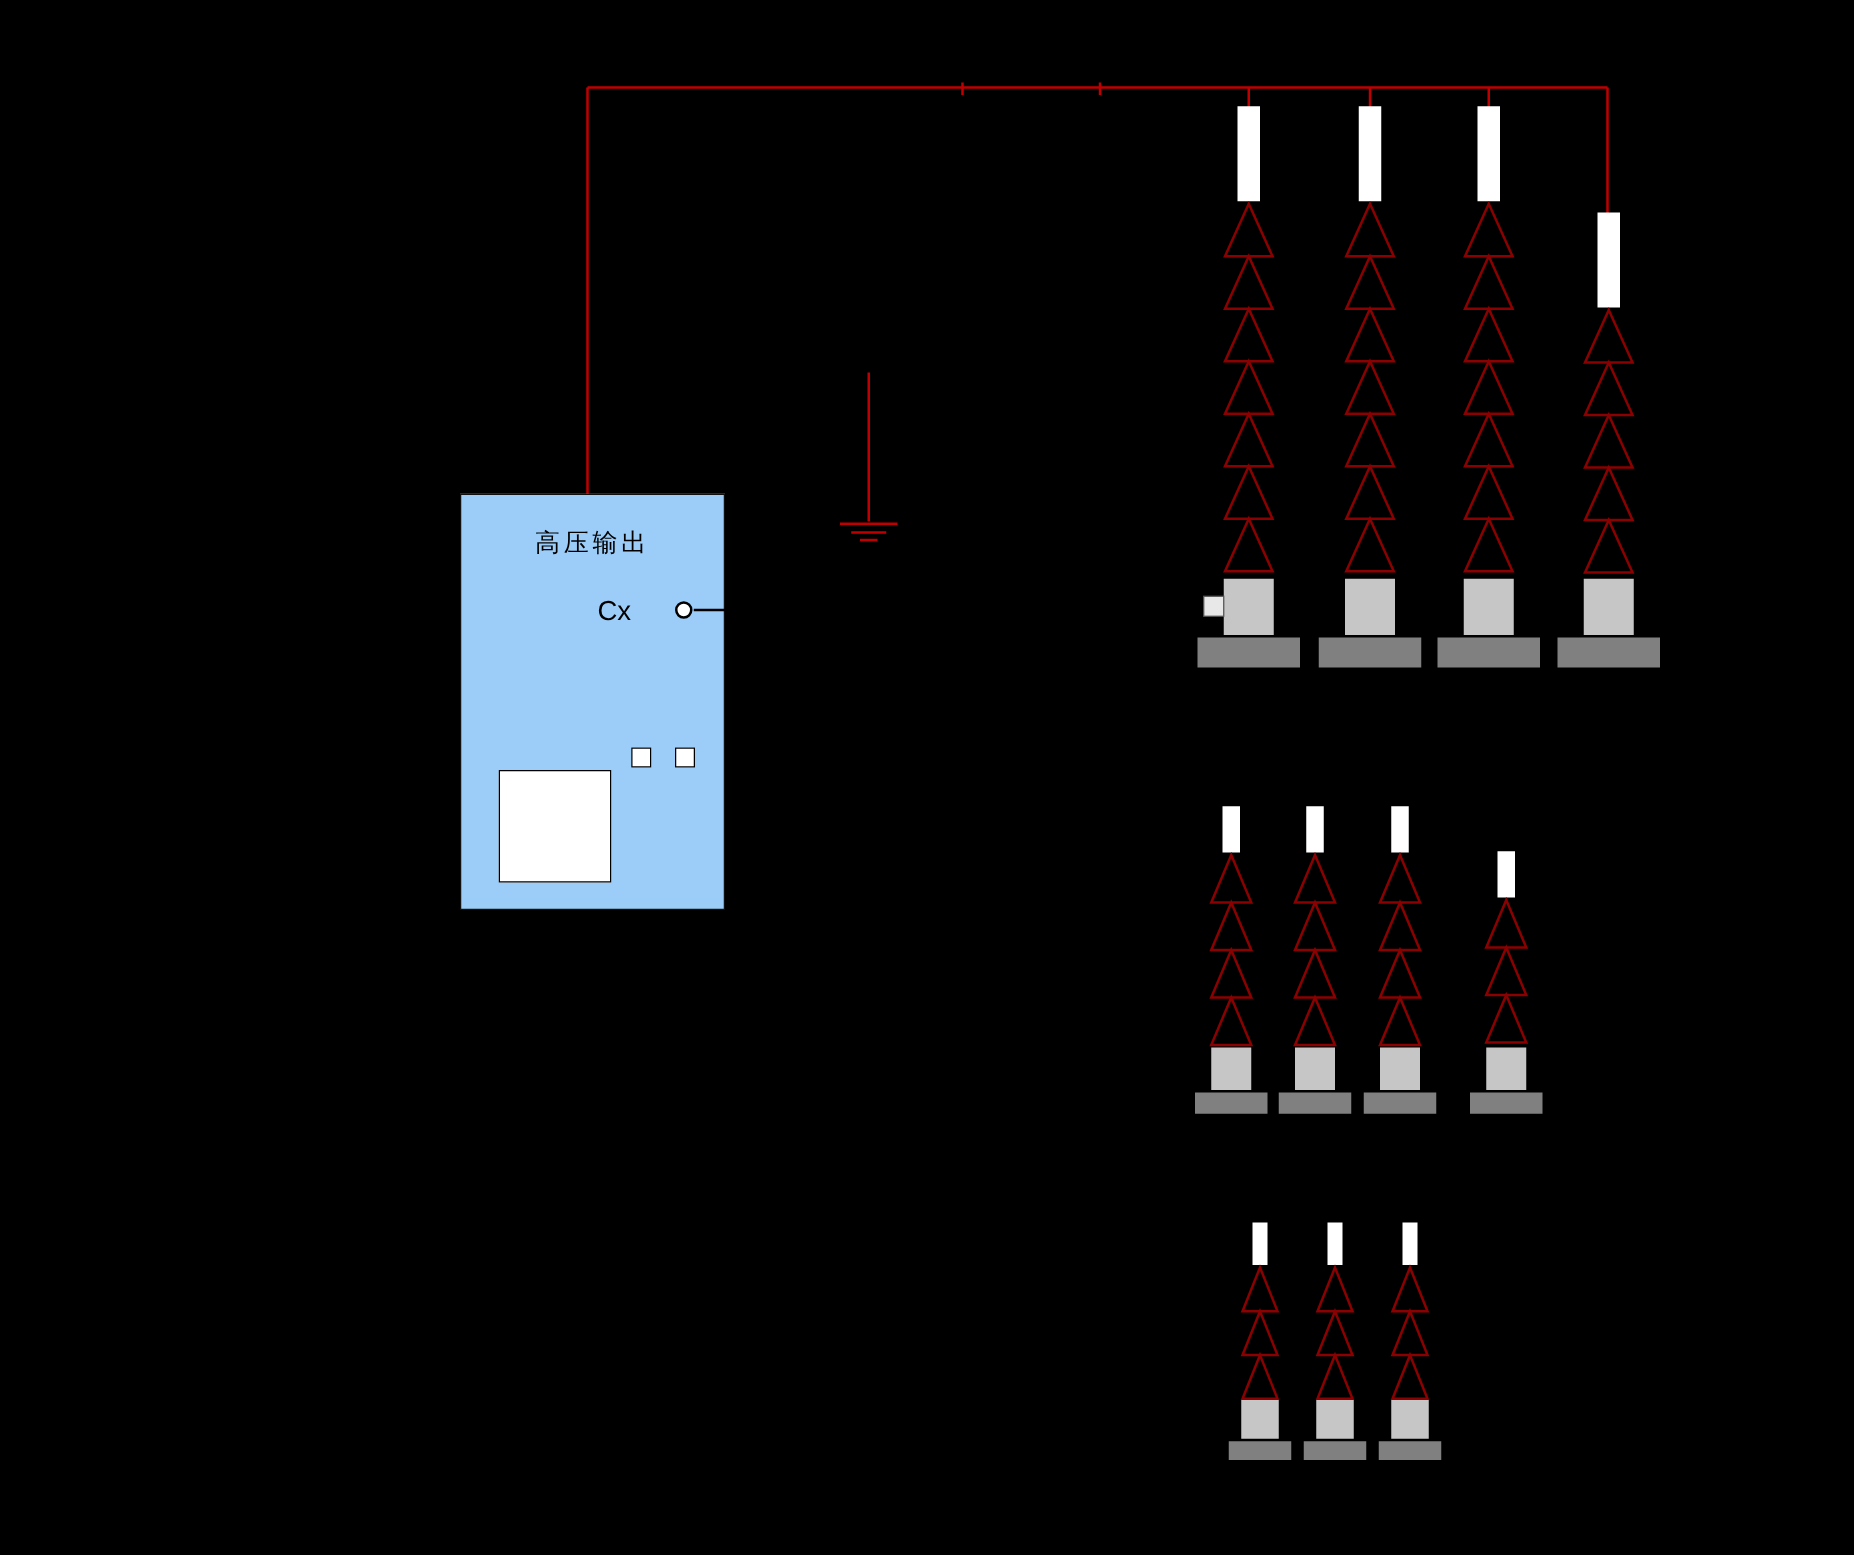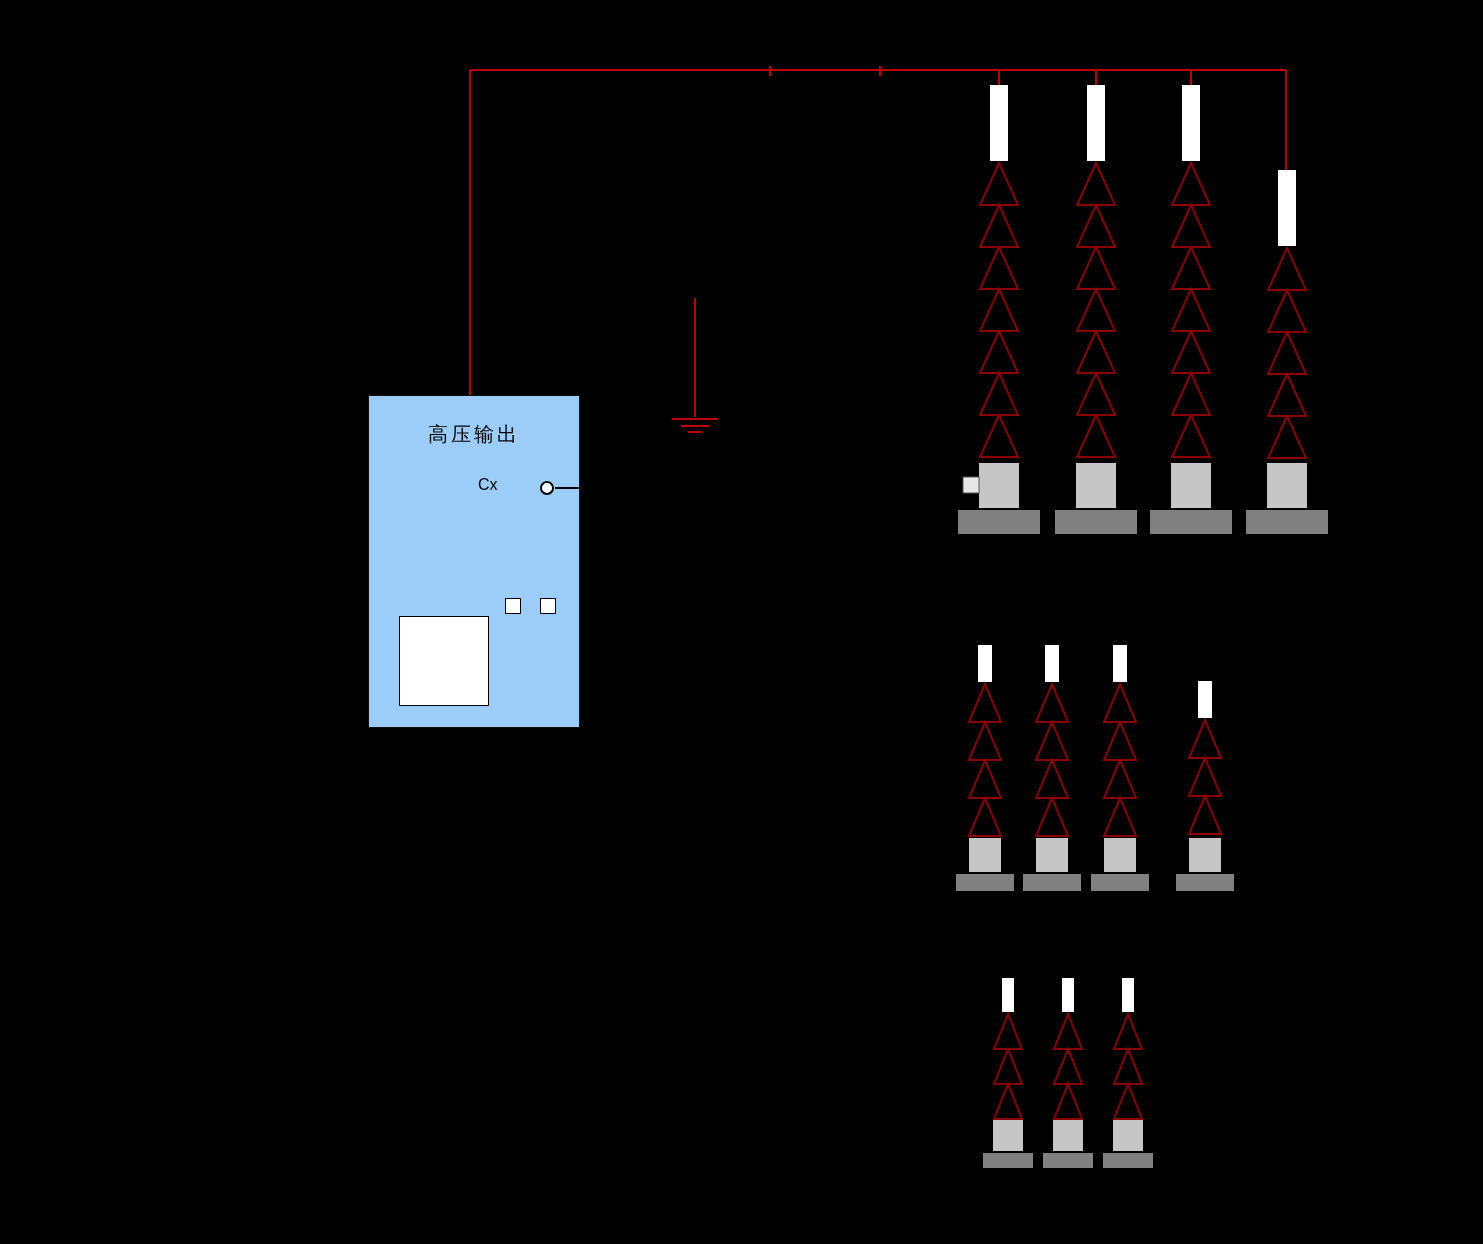--- a/index.html
+++ b/index.html
@@ -11,21 +11,21 @@
   .device {
     position:absolute; left:368px; top:395px; width:212px; height:333px;
     background:#9bcdf8; border:1px solid #111;
   }
   .device-title {
     position:absolute; top:25px; left:0; right:0; text-align:center;
     font-size:20px; color:#000; letter-spacing:3px;
     font-family:Liberation Mono, monospace;
   }
   .cx-label {
-    position:absolute; left:109px; top:80px; font-size:16px; color:#000;
+    position:absolute; left:109px; top:80px; font-size:22px; color:#000;
     font-family:"Liberation Sans", sans-serif;
   }
   .terminal {
     position:absolute; left:171px; top:85px; width:14px; height:14px;
     border:2px solid #000; border-radius:50%; background:#fff;
   }
   .terminal-lead {
     position:absolute; left:186px; top:91px; width:26px; height:2px; background:#000;
   }
   .btn { position:absolute; width:16px; height:16px; background:#fff; border:1px solid #000; }

